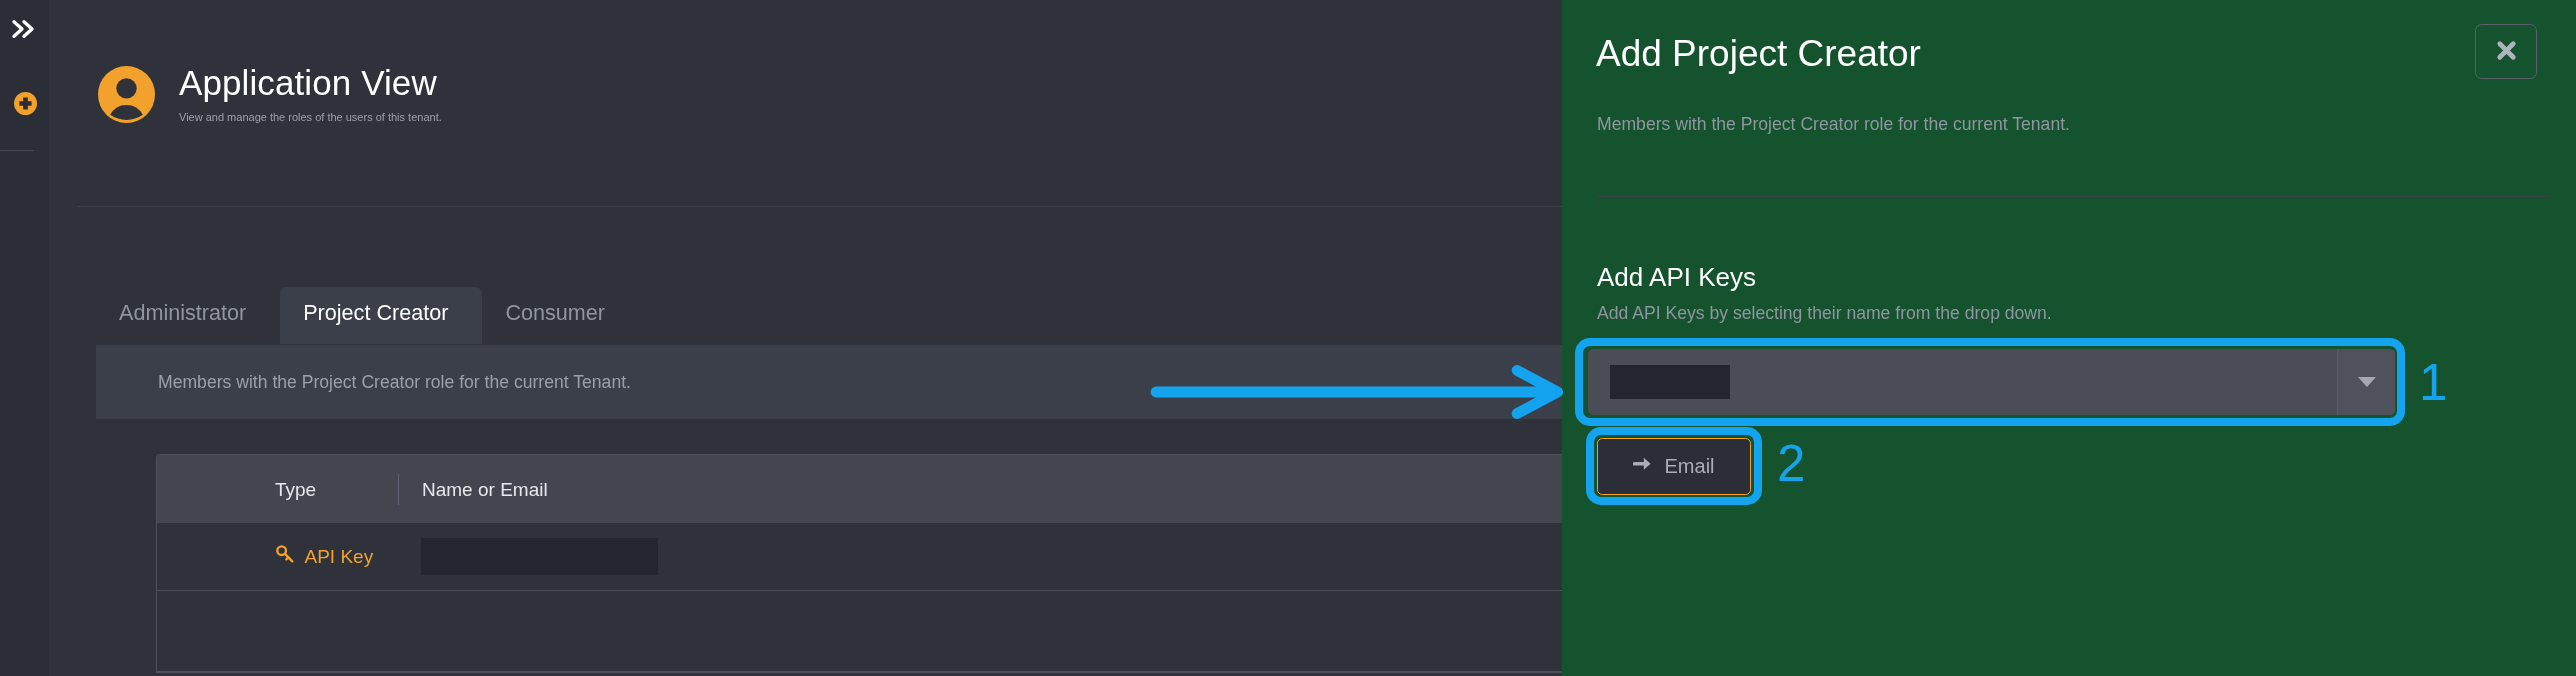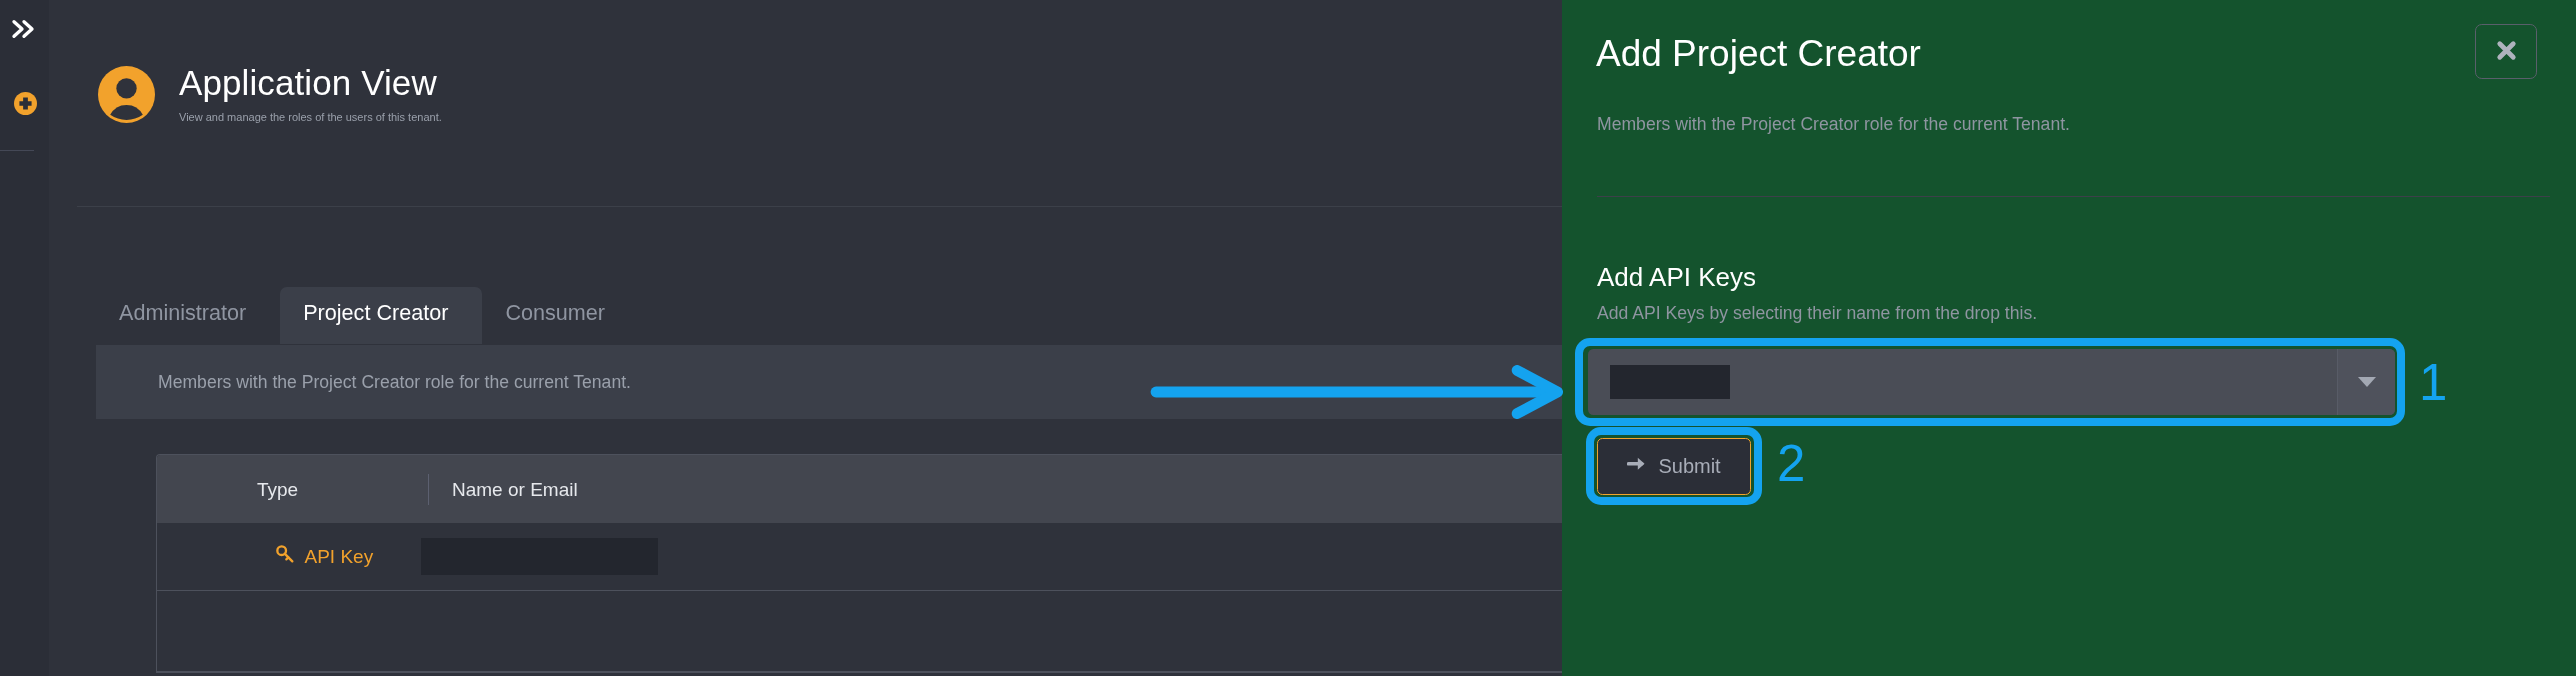--- a/index.html
+++ b/index.html
@@ -94,21 +94,21 @@
     overflow: hidden;
   }
   .thead {
     display: flex; height: 68px; align-items: center;
     background: #43464f;
   }
   .th {
     font-size: 19px; color: #e6e8ec; line-height: 1;
     display: flex; align-items: center; height: 100%;
   }
-  .th.type { width: 241px; padding-left: 70px; margin-left: 30px; }
+  .th.type { width: 241px; padding-left: 118px; }
   .th.name { padding-left: 23px; border-left: 1.4px solid #5c6070; height: 31px; }
   .tbody { background: #2f323b; }
   .trow {
     display: flex; align-items: flex-end; height: 68px;
     border-bottom: 1.4px solid #4d515c;
   }
   .td { display: flex; align-items: center; height: 100%; }
   .td.type {
     width: 241px; padding-left: 118px;
     color: #f2a22c; font-size: 19px; gap: 9.5px;
@@ -281,21 +281,21 @@
         <div class="trow trow-empty"></div>
       </div>
     </div>
   </div>
 
   <div class="drawer">
     <div class="drawer-title">Add Project Creator</div>
     <div class="drawer-sub">Members with the Project Creator role for the current Tenant.</div>
     <div class="drawer-rule"></div>
     <div class="sec-title">Add API Keys</div>
-    <div class="sec-sub">Add API Keys by selecting their name from the drop this.</div>
+    <div class="sec-sub">Add API Keys by selecting their name from the drop down.</div>
   </div>
 
   <div class="close-btn">
     <span>
       <svg width="23" height="23" viewBox="0 0 34 34">
         <path d="M7 7 L27 27 M27 7 L7 27" stroke="#aeb3bd" stroke-width="7" stroke-linecap="round"></path>
       </svg>
     </span>
   </div>
 
@@ -306,21 +306,21 @@
     </div>
   </div>
 
   <div class="submit-btn">
     <span>
       <svg width="21.6" height="17.6" viewBox="0 0 32 26">
         <path d="M2 13 L22 13" stroke="#a8adb8" stroke-width="5" stroke-linecap="round"></path>
         <path d="M16 4 L26 13 L16 22 Z" fill="#a8adb8"></path>
       </svg>
     </span>
-    <span>Submit</span>
+    <span>Email</span>
   </div>
 
   <div class="anno-box one"></div>
   <div class="anno-box two"></div>
   <div class="anno-num n1">1</div>
   <div class="anno-num n2">2</div>
 
   <div class="anno-arrow">
     <svg width="419" height="54" viewBox="0 0 620 80">
       <path d="M10 40 L585 40" stroke="#14a3ef" stroke-width="16" stroke-linecap="round"></path>

